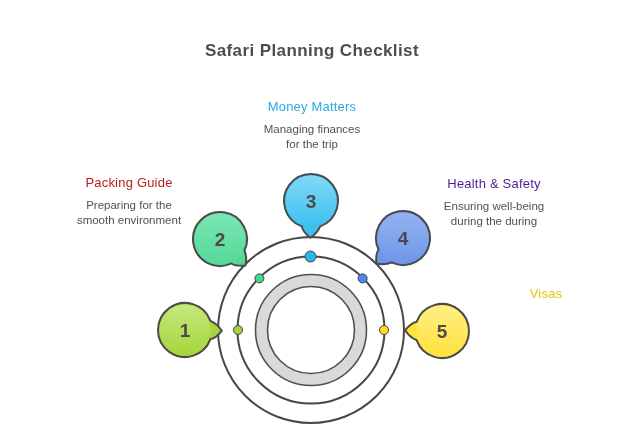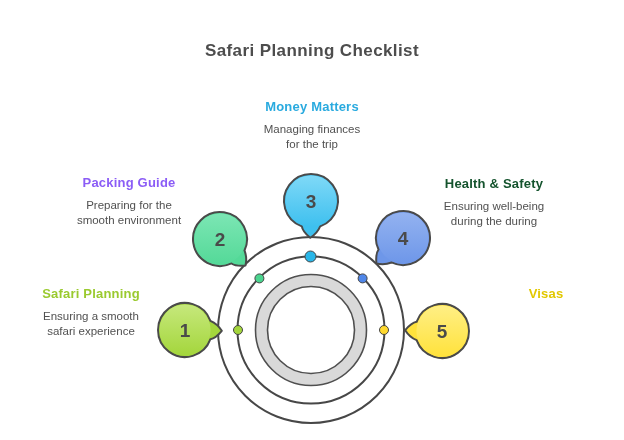--- a/index.html
+++ b/index.html
@@ -14,21 +14,21 @@
   .title{
     position:absolute;left:0;top:41px;width:624px;
     text-align:center;
     font-size:17px;font-weight:bold;color:#4d4d4d;
     letter-spacing:0.4px;
   }
   .section-block{
     position:absolute;width:170px;text-align:center;
   }
   .section-heading{
-    font-size:13px;font-weight:bold;line-height:1.2;
+    font-size:13px;font-weight:normal;line-height:1.2;
     letter-spacing:0.2px;
   }
   .section-desc{
     margin-top:7px;
     font-size:11.5px;line-height:1.3;color:#515151;
     white-space:pre-line;
     text-align:center;
   }
   #block-1{left:6px;top:286px;}
   #block-2{left:44px;top:175px;}
@@ -42,37 +42,32 @@
     text-anchor:middle;
   }
 </style>
 </head>
 <body>
 
 <div class="stage">
 
   <div class="title">Safari Planning Checklist</div>
 
-  <div class="section-block" id="block-1">
-    <div class="section-heading" style="color: rgb(154, 202, 47);">Safari Planning</div>
-    <div class="section-desc">Ensuring a smooth
-safari experience</div>
-  </div>
   <div class="section-block" id="block-2">
-    <div class="section-heading" style="color: #8b5cf6;">Packing Guide</div>
+    <div class="section-heading" style="color: #b91c1c;">Packing Guide</div>
     <div class="section-desc">Preparing for the
 smooth environment</div>
   </div>
   <div class="section-block" id="block-3">
     <div class="section-heading" style="color: rgb(41, 170, 223);">Money Matters</div>
     <div class="section-desc">Managing finances
 for the trip</div>
   </div>
   <div class="section-block" id="block-4">
-    <div class="section-heading" style="color: #14532d;">Health &amp; Safety</div>
+    <div class="section-heading" style="color: #4c1d95;">Health &amp; Safety</div>
     <div class="section-desc">Ensuring well-being
 during the during</div>
   </div>
   <div class="section-block" id="block-5">
     <div class="section-heading" style="color: rgb(226, 200, 0);">Visas</div>
   </div>
 
   <svg width="624" height="440" viewBox="0 0 624 440">
     <defs>
       <linearGradient id="grad1" x1="0" y1="0" x2="0" y2="1">

